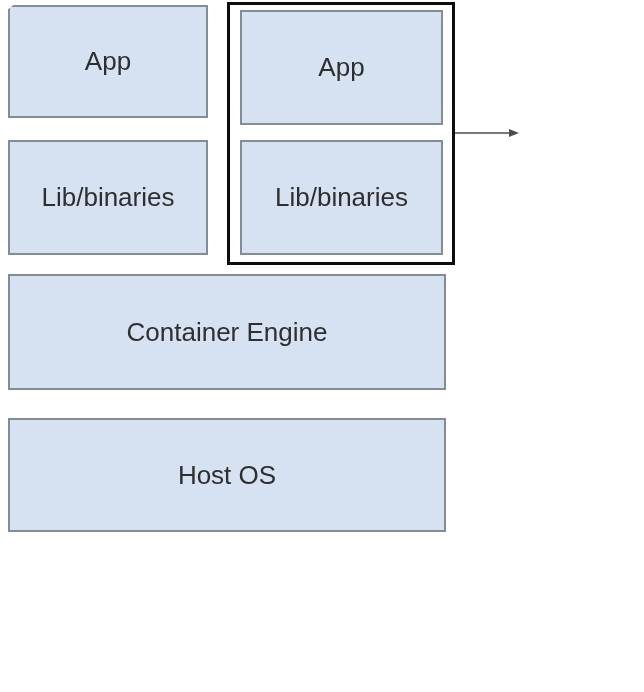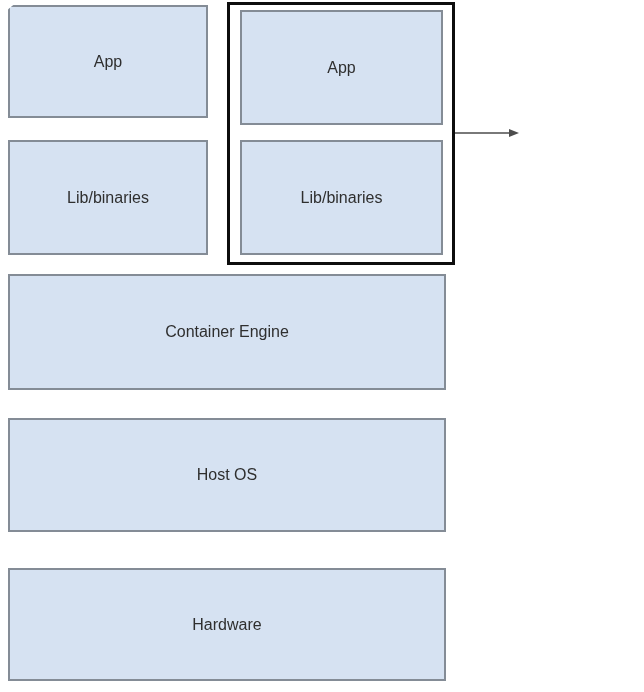--- a/index.html
+++ b/index.html
@@ -7,21 +7,21 @@
     padding: 0;
     background: #ffffff;
   }
   .canvas {
     position: relative;
     width: 644px;
     height: 692px;
     background: var(--background, #ffffff);
     font-family: "Liberation Sans", sans-serif;
     color: var(--text, #2f2f2f);
-    font-size: 16px;
+    font-size: 26px;
     overflow: hidden;
     border-radius: 30px;
   }
   .box {
     position: absolute;
     background: var(--box-fill, #d6e2f2);
     border: 2px solid var(--box-border, #848c96);
     box-sizing: border-box;
     display: flex;
     align-items: center;
@@ -90,17 +90,14 @@
 
 
   <div class="box engine-box">
     <span>Container Engine</span>
   </div>
 
   <div class="box hostos-box">
     <span>Host OS</span>
   </div>
 
-  <div class="box hardware-box">
-    <span>Hardware</span>
-  </div>
 
 </div>
 
 </body></html>

